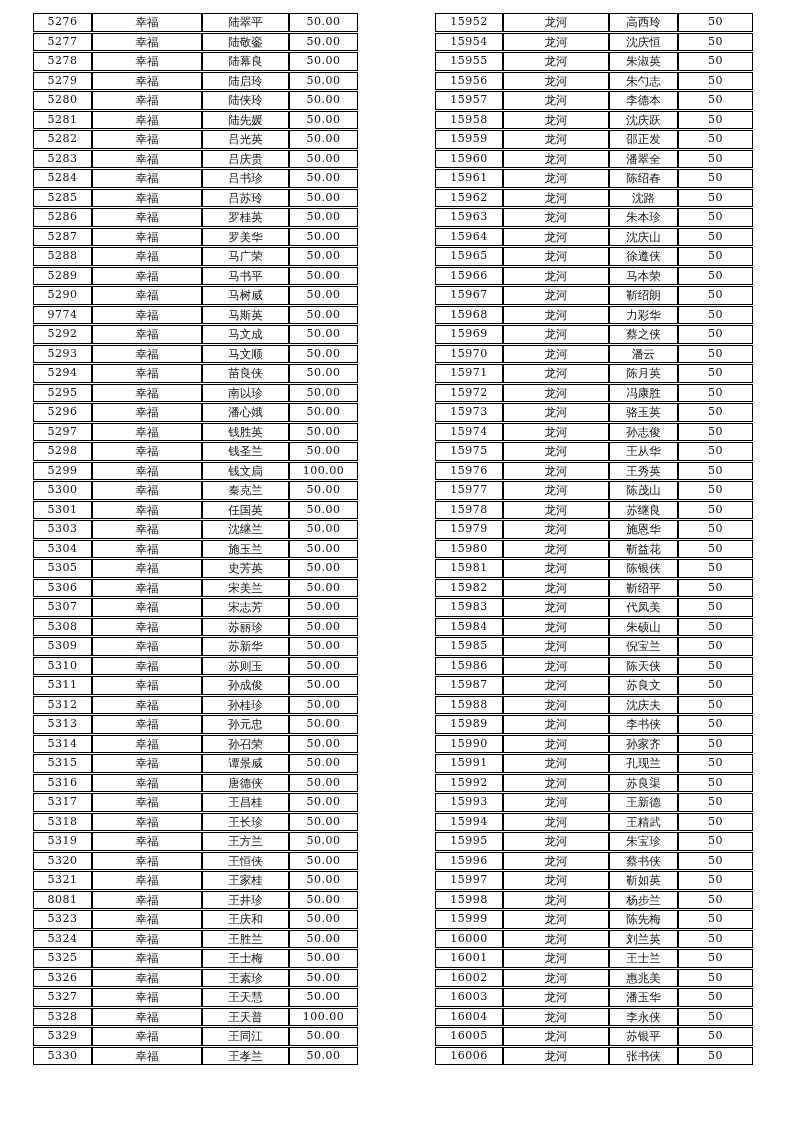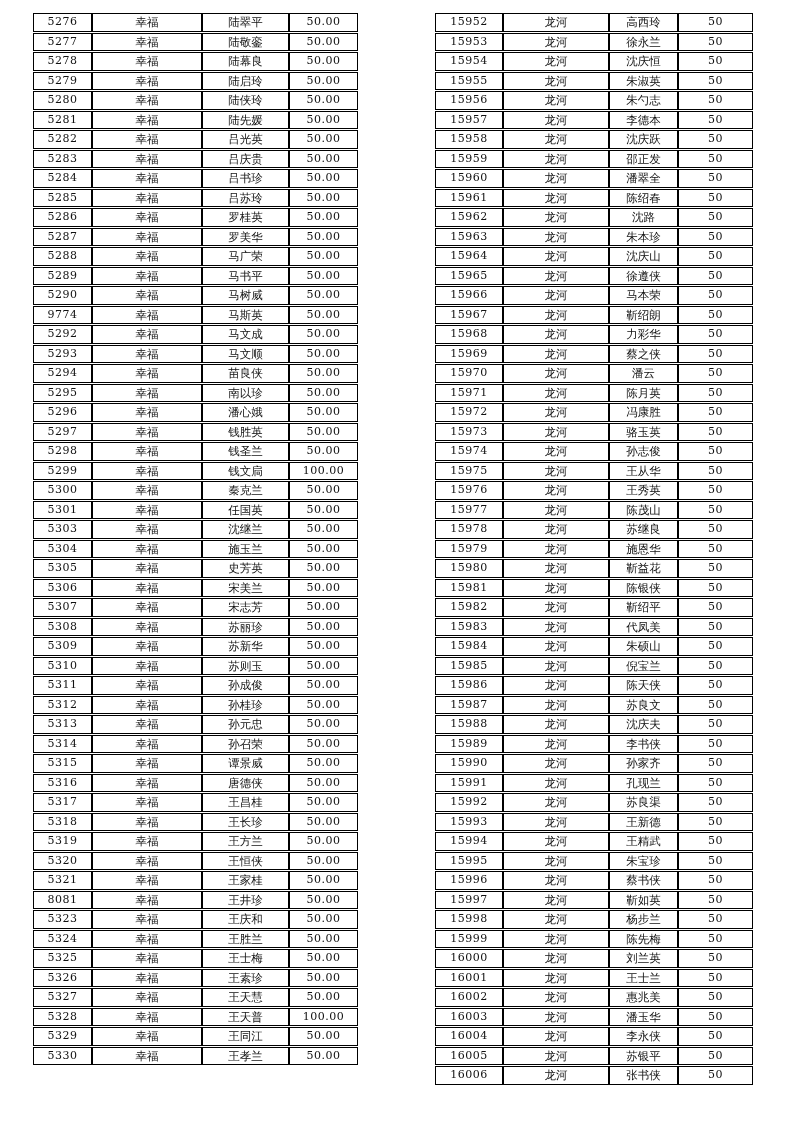--- a/index.html
+++ b/index.html
@@ -386,26 +386,20 @@
     <col style="width:75px">
   </colgroup>
   <tbody>
       <tr>
         <td class="cell-serial-number">15952</td>
         <td class="cell-village">龙河</td>
         <td class="cell-name">高西玲</td>
         <td class="cell-amount">50</td>
       </tr>
       <tr>
-        <td class="cell-serial-number">15953</td>
-        <td class="cell-village">龙河</td>
-        <td class="cell-name">徐永兰</td>
-        <td class="cell-amount">50</td>
-      </tr>
-      <tr>
         <td class="cell-serial-number">15954</td>
         <td class="cell-village">龙河</td>
         <td class="cell-name">沈庆恒</td>
         <td class="cell-amount">50</td>
       </tr>
       <tr>
         <td class="cell-serial-number">15955</td>
         <td class="cell-village">龙河</td>
         <td class="cell-name">朱淑英</td>
         <td class="cell-amount">50</td>

